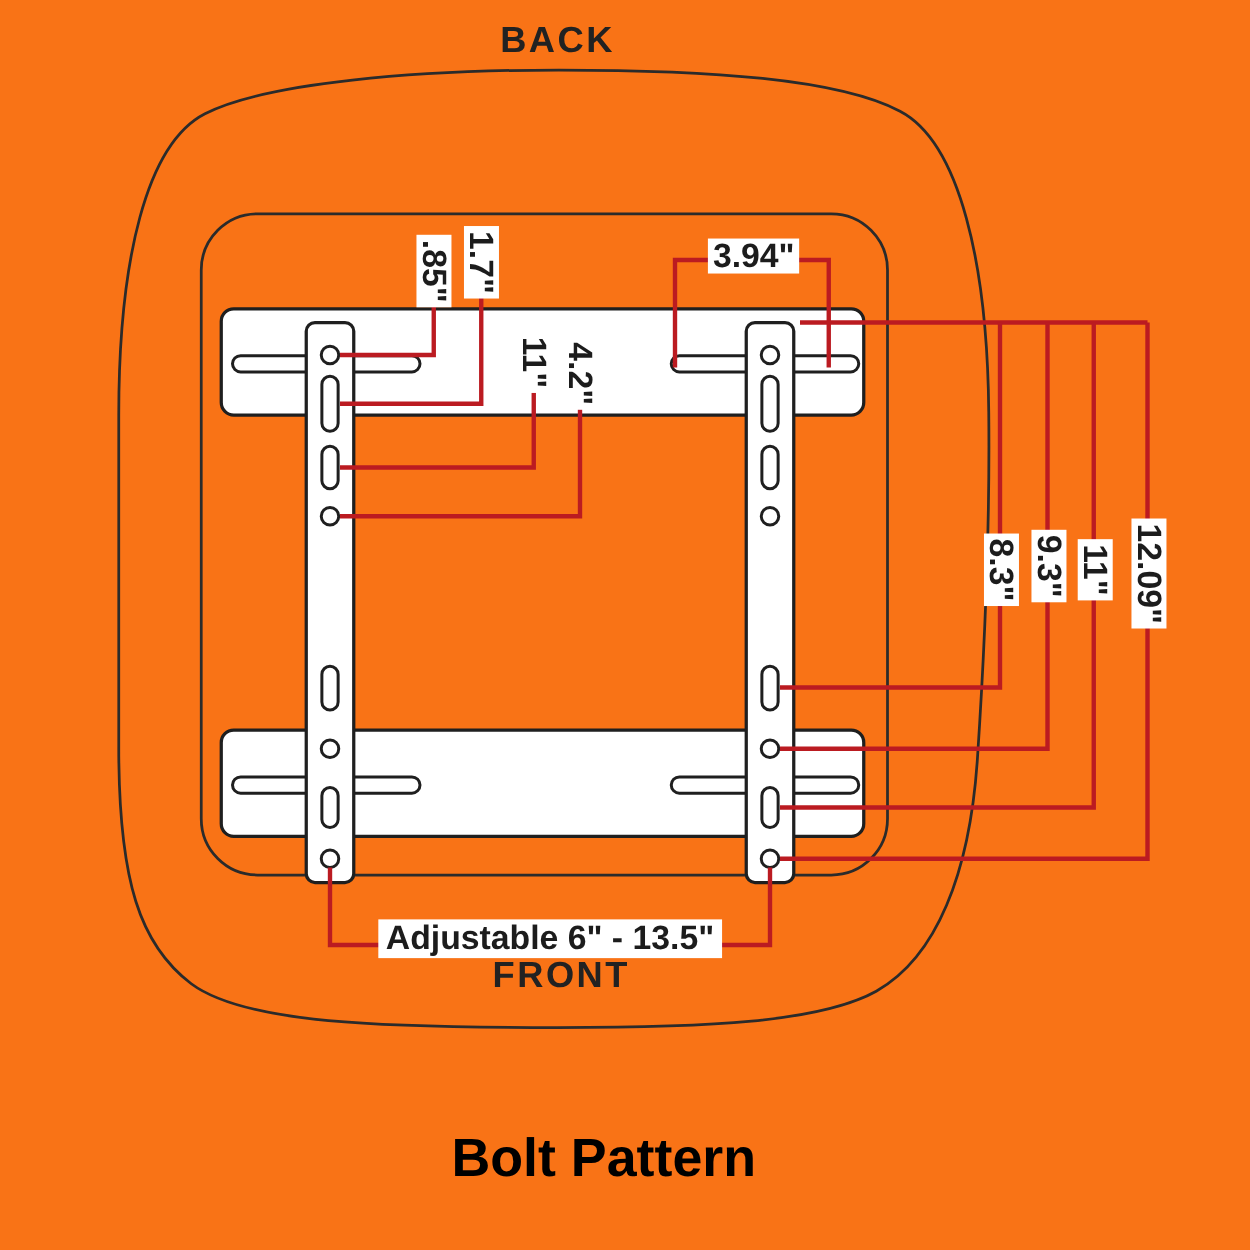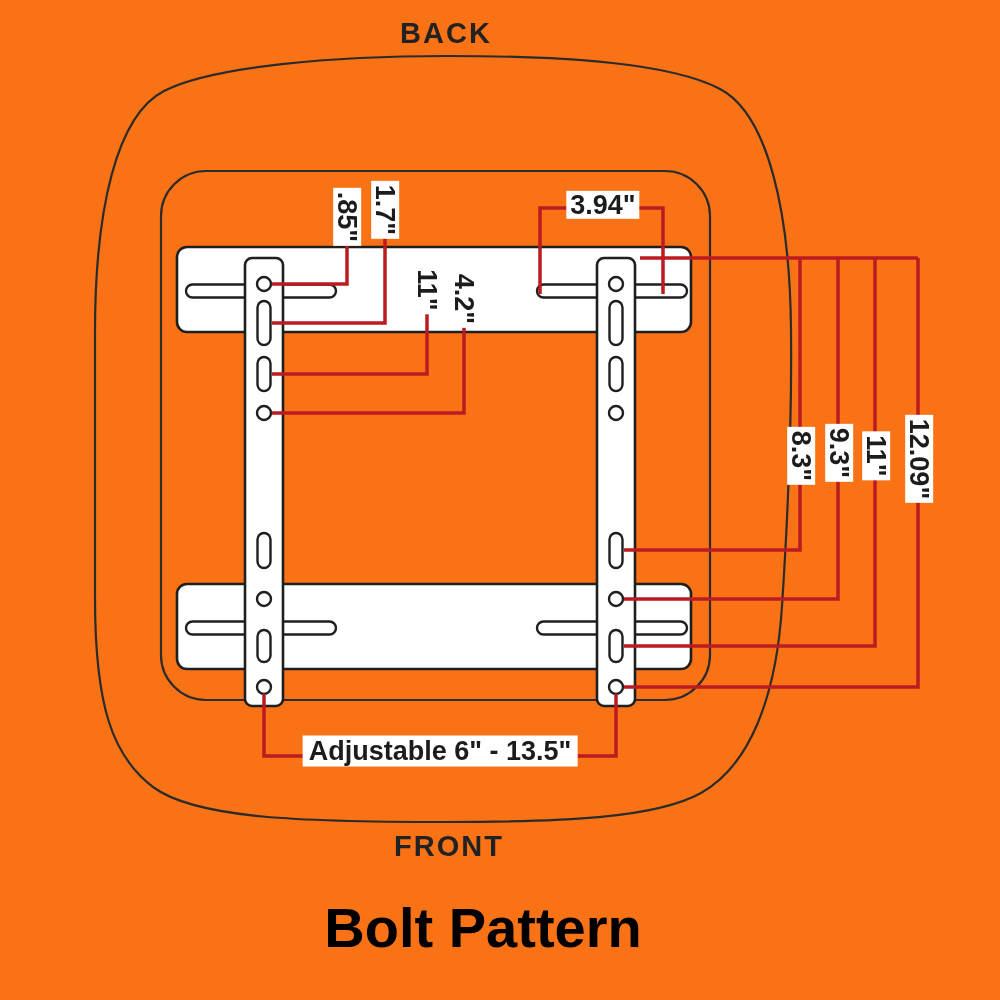--- a/index.html
+++ b/index.html
@@ -4,21 +4,21 @@
 <style>
   html,body{margin:0;padding:0;background:#fff;}
   #stage{position:relative;width:1000px;height:1000px;background:#f97316;overflow:hidden;
          font-family:"Liberation Sans",sans-serif;}
   #linework{position:absolute;left:0;top:0;}
   .lbl{position:absolute;white-space:nowrap;transform:translate(-50%,-50%);color:#1c1c1c;}
   .dim{font-size:27px;font-weight:700;background:#fff;padding:0 4px;line-height:1.05;}
   .rot{transform:translate(-50%,-50%) rotate(90deg);}
   .side{font-size:29px;font-weight:600;letter-spacing:2px;color:#222;}
   .adj{font-size:27px;font-weight:700;background:#fff;padding:0 6px;}
-  .title{font-size:56px;font-weight:700;color:#000;letter-spacing:0px;}
+  .title{font-size:43px;font-weight:700;color:#000;letter-spacing:0px;}
 </style>
 </head>
 <body>
 
 <div id="stage">
 
   <svg id="linework" width="1000" height="1000" viewBox="0 0 1000 1000">
 
     <path d="M 447 56 C 335 56 213 66 164 91 C 117 115 95 208 95 332 L 95 598
          C 95 705 112 756 153 787 C 196 819 305 822 446 822
@@ -85,16 +85,16 @@
 
   <div class="lbl dim" style="left:603px;top:205px;">3.94"</div>
 
   <div class="lbl dim rot" style="left:801px;top:456px;">8.3"</div>
   <div class="lbl dim rot" style="left:839px;top:453px;">9.3"</div>
   <div class="lbl dim rot" style="left:876px;top:456px;">11"</div>
   <div class="lbl dim rot" style="left:919px;top:459px;">12.09"</div>
 
   <div class="lbl adj" style="left:440px;top:751px;">Adjustable 6" - 13.5"</div>
 
-  <div class="lbl side" style="left:449px;top:846px;">FRONT</div>
+  <div class="lbl side" style="left:449px;top:781px;">FRONT</div>
 
   <div class="lbl title" style="left:483px;top:927px;">Bolt Pattern</div>
 </div>
 
 </body></html>

